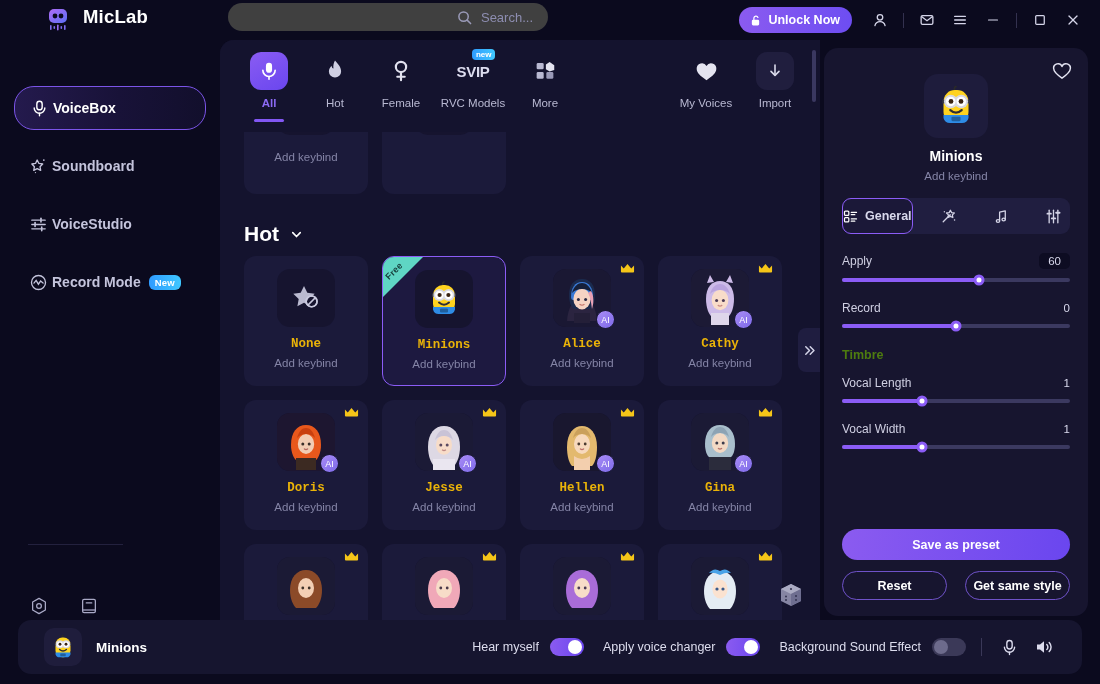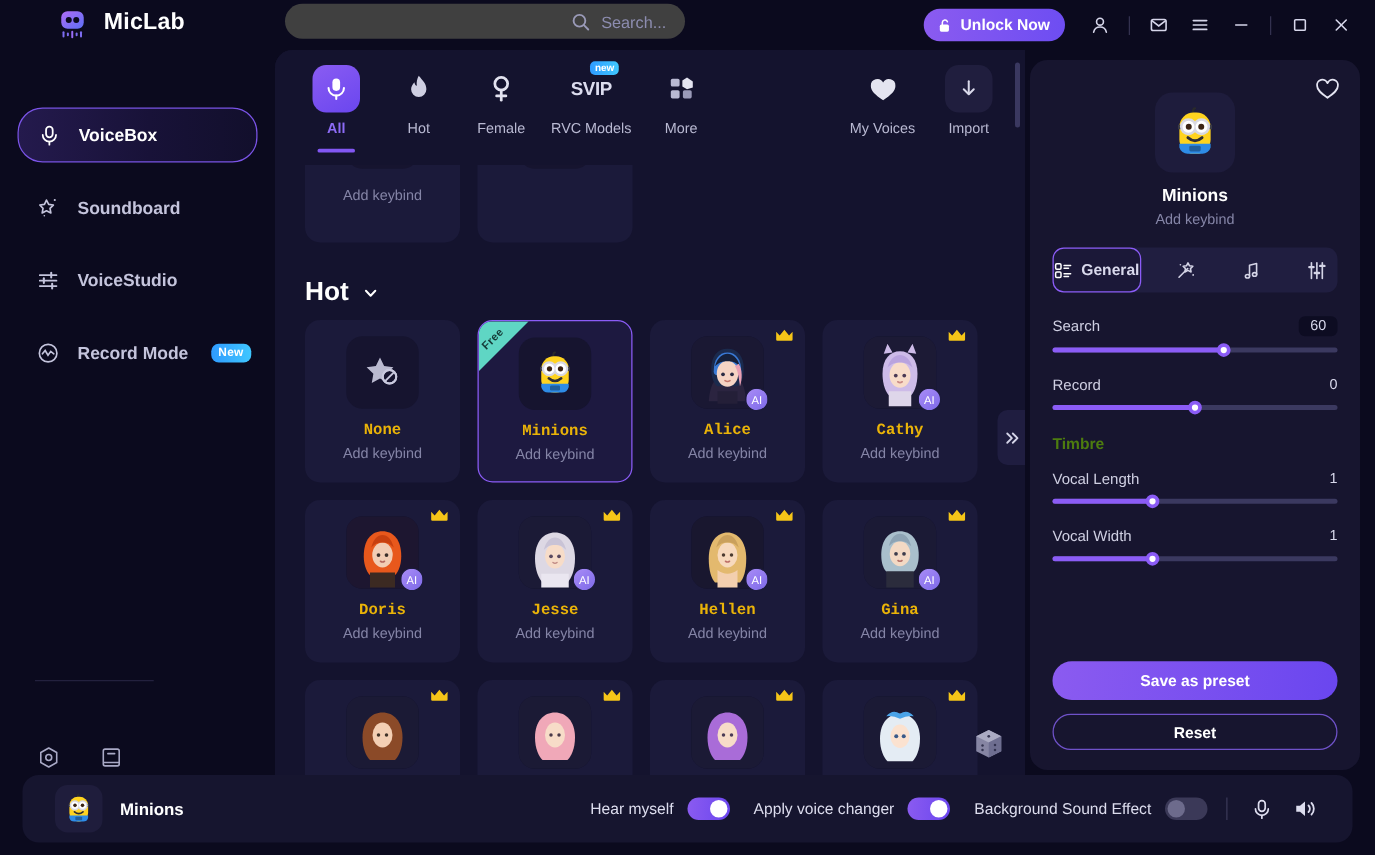--- a/index.html
+++ b/index.html
@@ -56,21 +56,21 @@
   }
   .tb-sep { width: 1px; height: 15px; background: #33314f; margin: 0 5px; }
 
   
   .sidebar {
     position: absolute; left: 0; top: 40px; width: 220px; height: 600px;
     background: #0b0a1e;
   }
   .nav-item {
     position: relative;
-    display: flex; align-items: center; gap: 13px;
+    display: flex; align-items: center; gap: 3px;
     height: 44px; margin: 0 14px; padding-left: 14px;
     border-radius: 20px;
     color: #c4c4dc; font-size: 14px; font-weight: bold;
   }
   .nav-item.active {
     background: linear-gradient(90deg, #241a4d 0%, #181238 55%, #120f2c 100%);
     border: 1px solid #7b54e8;
     color: #ffffff;
   }
   .nav-icon { width: 21px; height: 21px; display: flex; align-items: center; justify-content: center; flex: none; }
@@ -947,21 +947,21 @@
             <line x1="2.6" y1="6" x2="6.2" y2="6" stroke-width="2"></line>
               <line x1="7.2" y1="11" x2="10.8" y2="11" stroke-width="2"></line>
               <line x1="11.8" y1="5" x2="15.4" y2="5" stroke-width="2"></line>
           </svg>
         </span>
       </div>
     </div>
 
     <div class="sl-row">
       <div class="sl-head">
-        <span class="sl-lbl">Search</span>
+        <span class="sl-lbl">Apply</span>
         <span class="sl-val box">60</span>
       </div>
       <div class="sl-track">
         <div class="sl-fill" style="width:60%"></div>
         <div class="sl-knob" style="left:60%"></div>
       </div>
     </div>
 
     <div class="sl-row">
       <div class="sl-head">
@@ -994,20 +994,21 @@
       </div>
       <div class="sl-track">
         <div class="sl-fill" style="width:35%"></div>
         <div class="sl-knob" style="left:35%"></div>
       </div>
     </div>
 
     <div class="btn-save">Save as preset</div>
     <div class="btn-row">
       <div class="btn-sec">Reset</div>
+      <div class="btn-sec">Get same style</div>
     </div>
   </div>
 
   <div class="bottombar">
     <div class="bb-voice">
       <div class="bb-av">
         <svg class="ic" width="30" height="30" viewBox="0 0 44 44">
           <path d="M22 5c-1 0-1.4 1-1.4 2.6" stroke="#2a2a2a" stroke-width="1.6" fill="none" stroke-linecap="round"></path>
           <rect x="11" y="8" width="22" height="29" rx="10" fill="#ffd31f"></rect>
           <rect x="10" y="16.5" width="24" height="3.2" fill="#3c3c44"></rect>

